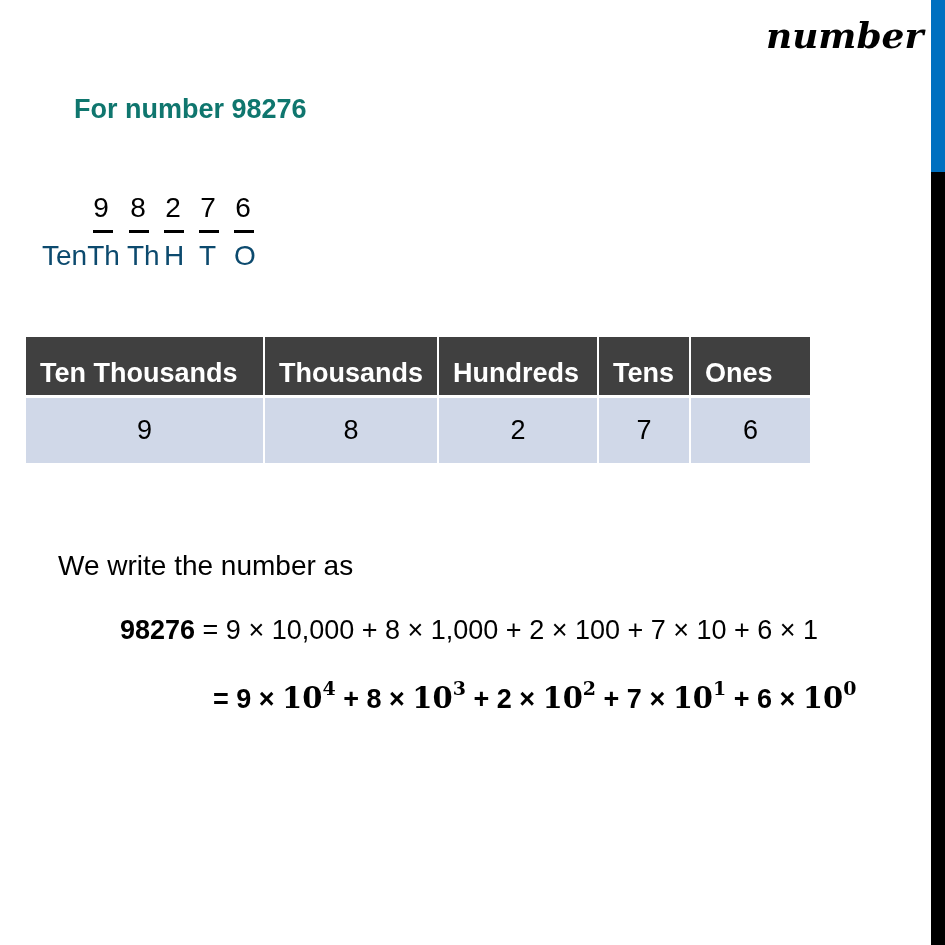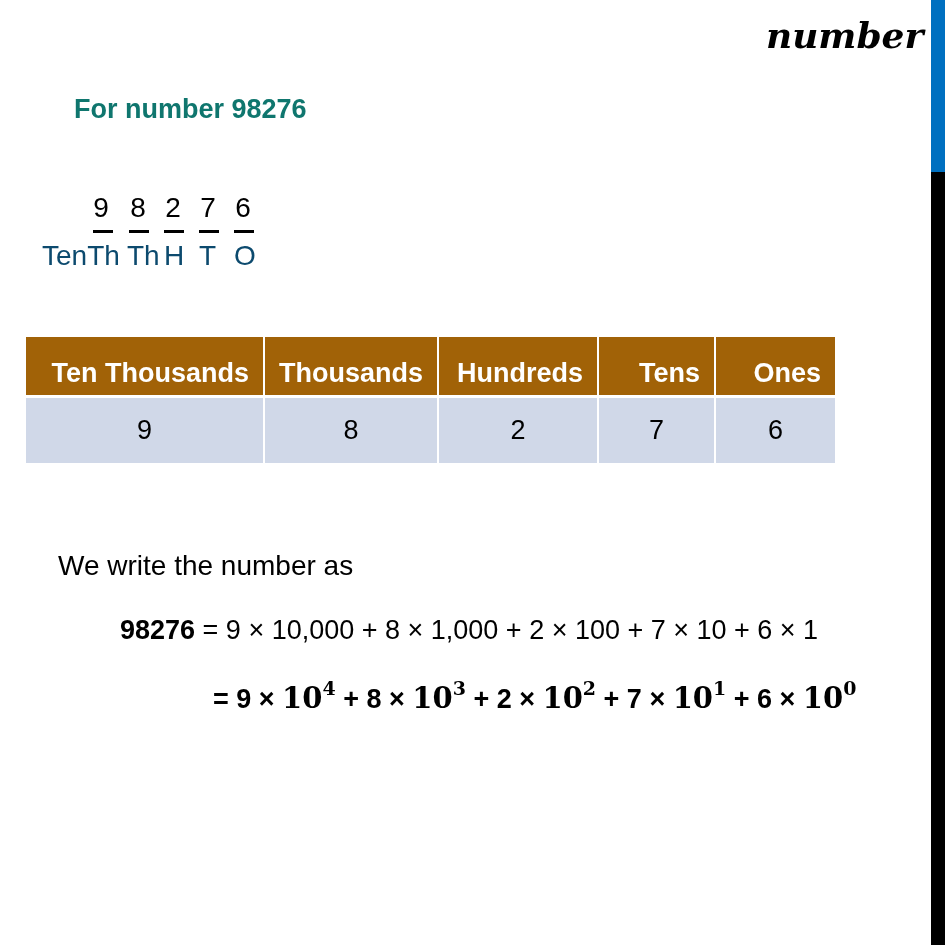--- a/index.html
+++ b/index.html
@@ -20,22 +20,22 @@
     position:absolute; left:57px; top:94px;
     font-size:27px; font-weight:bold; color:#0f766e;margin-left:17px;
   }
   .digit { position:absolute; top:192px; font-size:28px; color:#000; width:24px; text-align:center; }
   .dash { position:absolute; top:230px; height:3px; width:20px; background:#000; }
   .place { position:absolute; top:240px; font-size:28px; color:#0c4a6e; }
   table.pv {
     position:absolute; left:26px; top:337px; border-collapse:collapse;
   }
   table.pv th {
-    background:#a16207; color:#fff; font-weight:bold; font-size:27px;
-    height:59px; padding:0 14px; text-align:right;
+    background:#404040; color:#fff; font-weight:bold; font-size:27px;
+    height:59px; padding:0 14px; text-align:left;
     border-right:2px solid #fff; border-bottom:3px solid #fff;
     white-space:nowrap; vertical-align:bottom; padding-bottom:6px;
     box-sizing:border-box;
   }
   table.pv td {
     background:#d0d8e8; font-size:27px; height:65px; text-align:center;
     border-right:2px solid #fff; padding:0;
   }
   table.pv th:last-child, table.pv td:last-child { border-right:none; }
   .line1 { position:absolute; left:58px; top:550px; font-size:28px; }
@@ -73,21 +73,21 @@
   <span class="place" style="left:199px">T</span>
   <span class="place" style="left:234px">O</span>
 </div>
 
 <table class="pv">
   <thead>
     <tr>
       <th style="width:238px">Ten Thousands</th>
       <th style="width:144px">Thousands</th>
       <th style="width:160px">Hundreds</th>
-      <th style="width:117px">Tens</th>
+      <th style="width:92px">Tens</th>
       <th style="width:120px">Ones</th>
     </tr>
   </thead>
   <tbody>
     <tr>
       <td>9</td>
       <td>8</td>
       <td>2</td>
       <td>7</td>
       <td>6</td>

